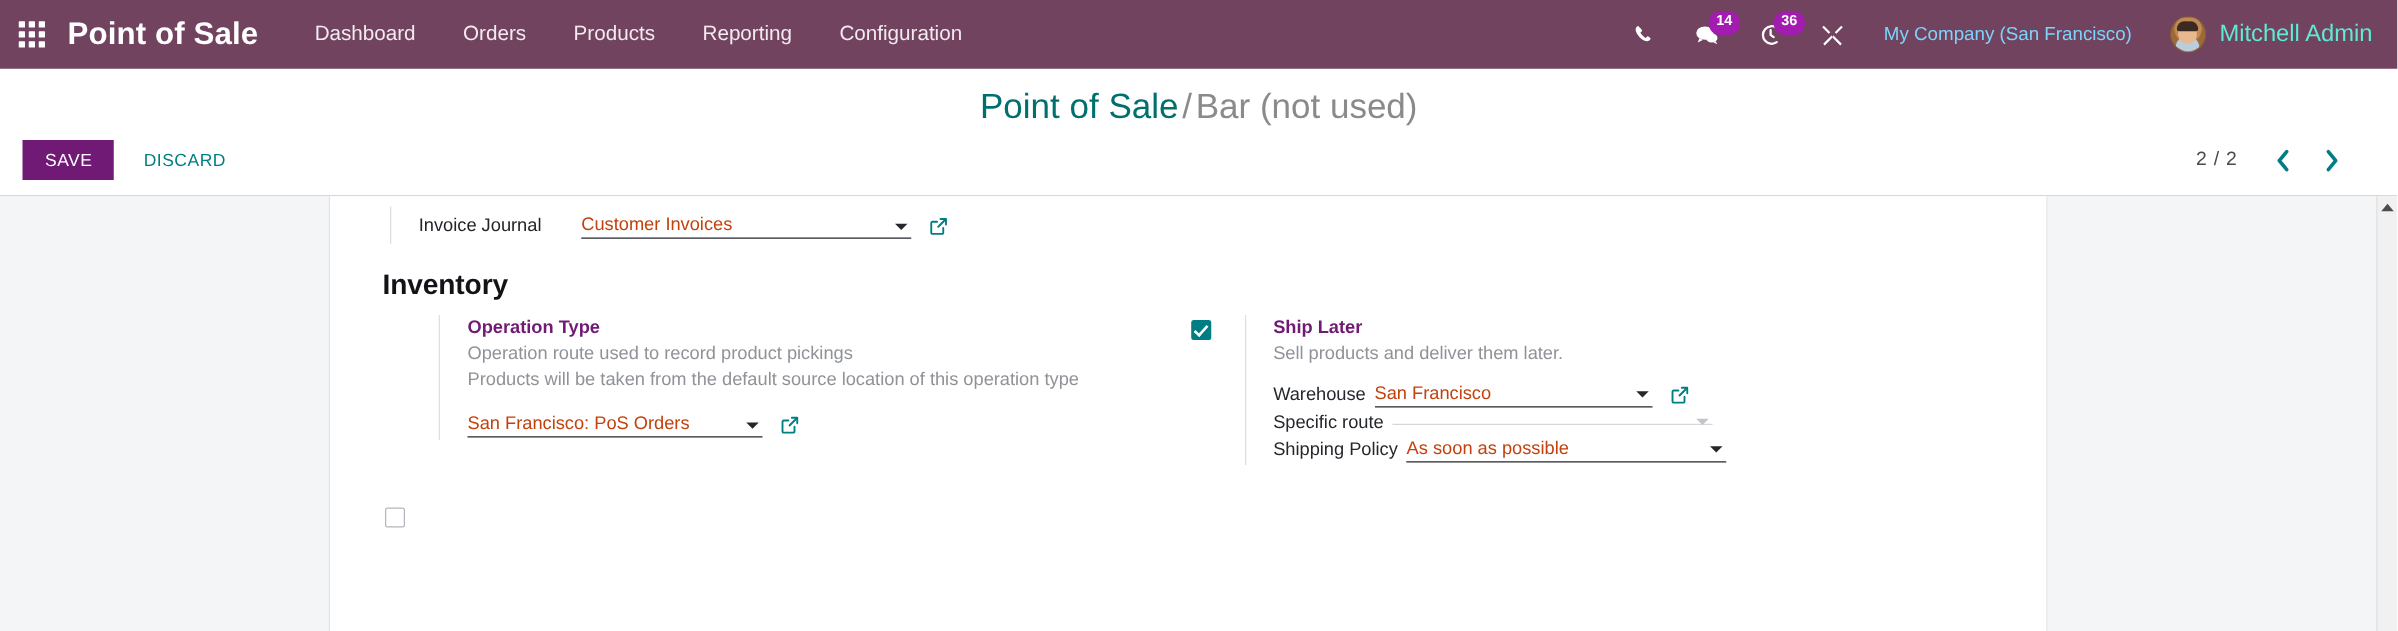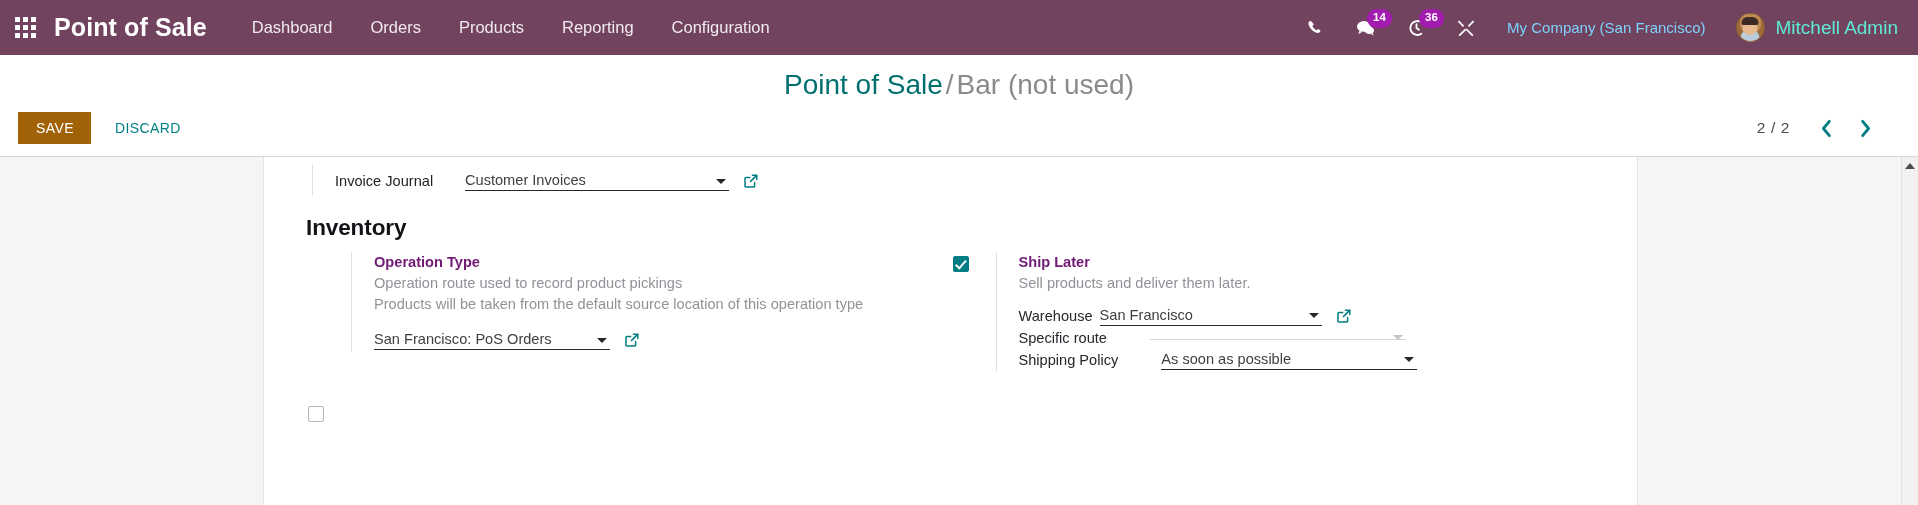--- a/index.html
+++ b/index.html
@@ -159,21 +159,21 @@
   .bc-sep  { color: #8a8a8a; margin: 0 3px; }
   .bc-cur  { color: #8a8a8a; }
 
   .cp-actions {
     display: flex;
     align-items: center;
     padding: 7px 0 12px 0;
     position: relative;
   }
   .btn-save {
-    background: #a16207;
+    background: #701a75;
     color: #ffffff;
     font-size: 14px;
     letter-spacing: .4px;
     padding: 8px 17px 8px 18px;
     border: none;
     cursor: pointer;
     font-family: inherit;
     line-height: 1.15;
   }
   .btn-discard {
@@ -250,25 +250,25 @@
   .select-field {
     position: relative;
     display: inline-flex;
     align-items: center;
     border-bottom: 1px solid #24272b;
     min-width: 236px;
     padding: 1px 0 2px 0;
   }
   .select-field.wide { min-width: 264px; }
   .select-field.w-warehouse { min-width: 222px; }
-  .select-field.w-policy { min-width: 256px; margin-left: 36px; }
+  .select-field.w-policy { min-width: 256px; }
   .select-field.muted { border-bottom: 1px solid #d5d6d9; }
   .select-value {
     font-size: 14.6px;
-    color: #404040;
+    color: #c2410c;
     flex: 1;
     white-space: nowrap;
     padding-right: 20px;
   }
   .caret {
     width: 0; height: 0;
     border-left: 5px solid transparent;
     border-right: 5px solid transparent;
     border-top: 5px solid #24272b;
     position: absolute;

